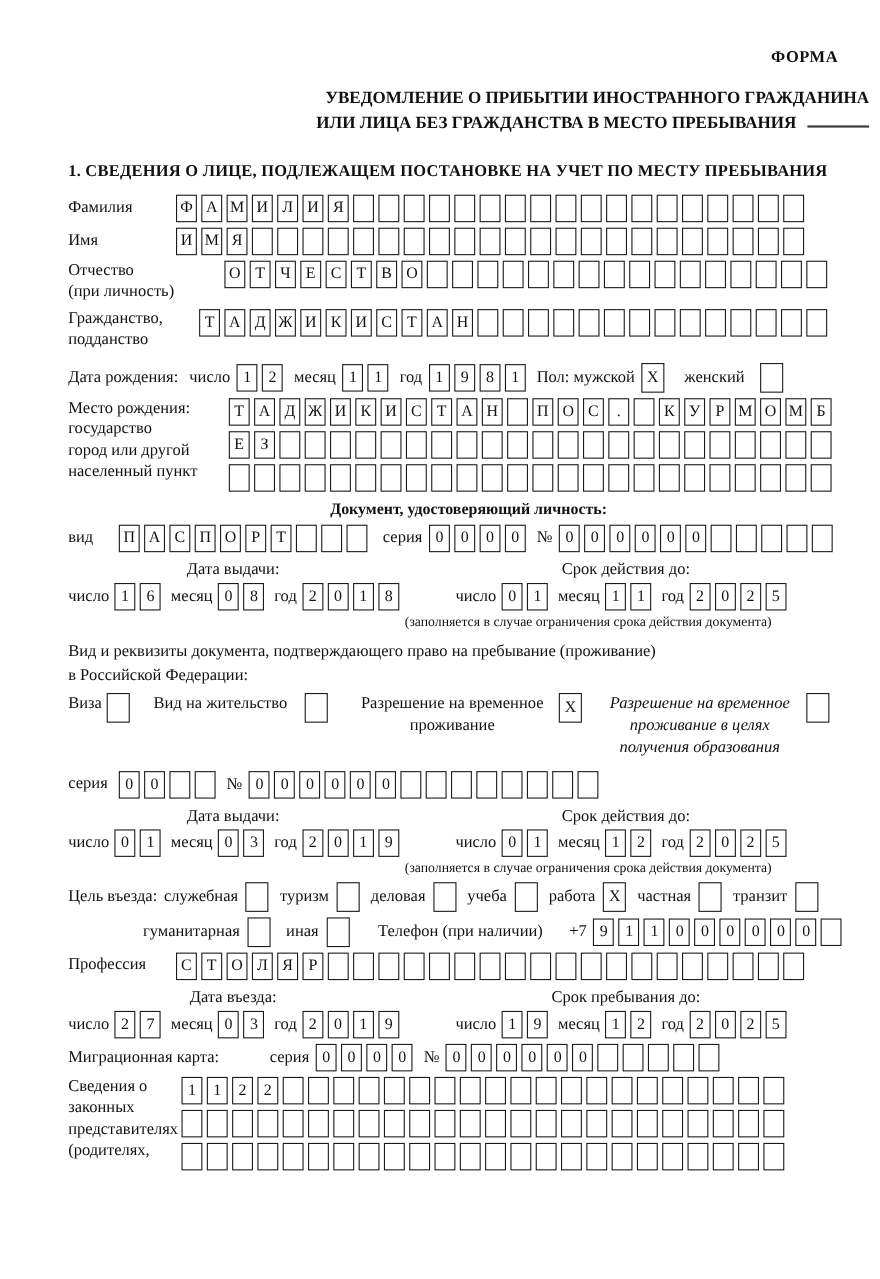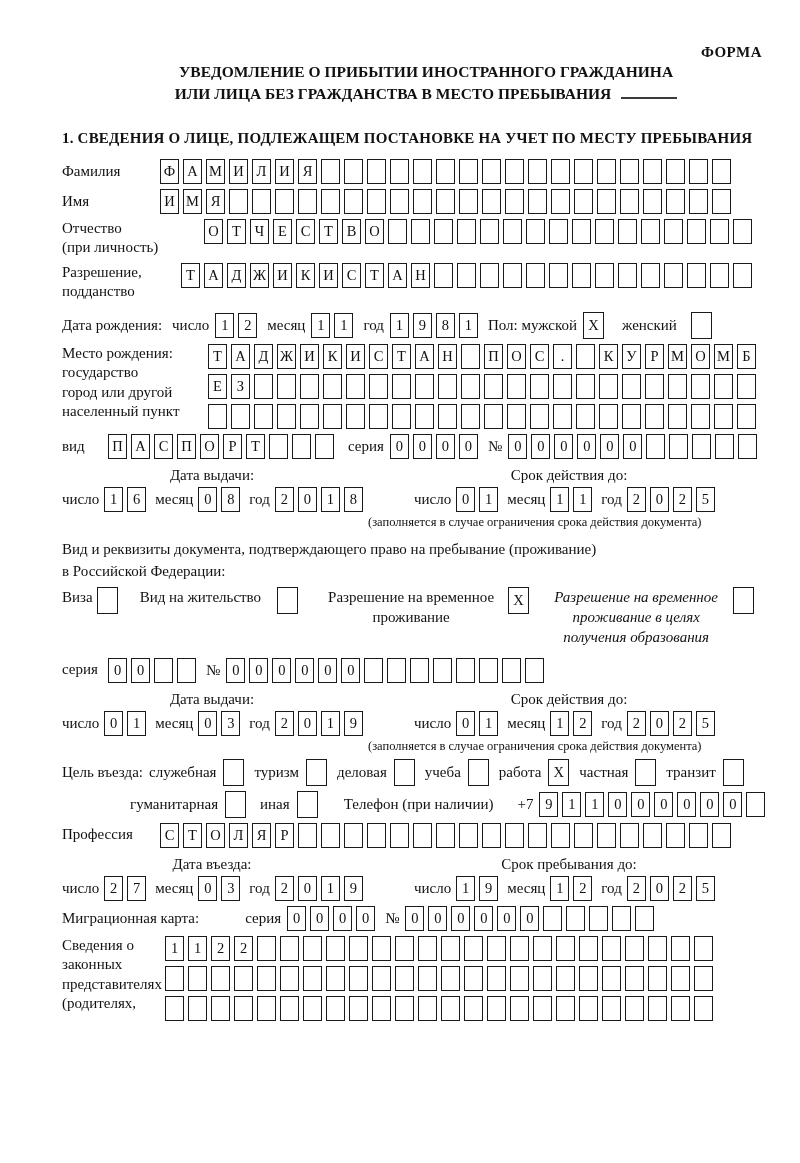--- a/index.html
+++ b/index.html
@@ -2,21 +2,21 @@
 <html><head>
 <meta charset="utf-8">
 <style>
   html,body{margin:0;padding:0;background:#ffffff;}
   body{width:800px;font-family:"Liberation Serif", serif;color:#111;}
   .page{width:800px;height:1163px;box-sizing:border-box;padding:28px 10px 10px 62px;overflow:hidden;background:#fff;}
   .small{font-size:13.5px;line-height:1.36;}
   .hdr-block{margin-left:auto;width:192px;text-align:left;}
   .hdr-ed{margin-top:5px;}
   .forma{text-align:right;padding-right:28px;font-weight:bold;font-size:15px;margin-top:16px;letter-spacing:.5px;}
-  .title{ text-align:center;font-weight:bold;font-size:15.5px;line-height:1.45;}
+  .title{ text-align:right;font-weight:bold;font-size:15.5px;line-height:1.45;margin-top:18px;}
   .blankline{display:inline-block;width:56px;border-bottom:2px solid #3a3a3a;height:12px;margin-left:10px;}
   .sec-head{font-weight:bold;font-size:15px;margin-top:24px;letter-spacing:.2px;}
   .row{display:flex;align-items:center;margin-top:5px;}
   .rowtop{display:flex;align-items:flex-start;margin-top:5px;}
   .lblcol{flex:none;font-size:15px;line-height:1.3;}
   .w98{width:98px;} .w142{width:142px;} .w119{width:119px;} .w146{width:146px;} .w46{width:46px;} .w103{width:103px;}
   .cells{display:inline-flex;flex:none;}
   .cell{display:inline-block;width:17px;height:23px;border:1.5px solid #1a1a1a;margin-right:4px;text-align:center;font-size:14.5px;line-height:23px;background:#fff;flex:none;}
   .cells .cell:last-child{margin-right:0;}
   .stack>.cells{display:flex;margin-top:5px;}
@@ -149,21 +149,21 @@
         <span class="cell"></span>
         <span class="cell"></span>
         <span class="cell"></span>
         <span class="cell"></span>
         <span class="cell"></span>
       </div>
   </div>
 
   <div class="rowtop">
     <div class="lblcol w119">
-      <div>Разрешение,</div>
+      <div>Гражданство,</div>
       <div>подданство</div>
     </div>
     <div class="cells">
         <span class="cell">Т</span>
         <span class="cell">А</span>
         <span class="cell">Д</span>
         <span class="cell">Ж</span>
         <span class="cell">И</span>
         <span class="cell">К</span>
         <span class="cell">И</span>
@@ -295,20 +295,21 @@
           <span class="cell"></span>
           <span class="cell"></span>
           <span class="cell"></span>
           <span class="cell"></span>
           <span class="cell"></span>
           <span class="cell"></span>
         </div>
     </div>
   </div>
 
+  <div class="dochead">Документ, удостоверяющий личность:</div>
 
   <div class="row">
     <div class="lblcol w46">вид</div>
     <div class="cells">
         <span class="cell">П</span>
         <span class="cell">А</span>
         <span class="cell">С</span>
         <span class="cell">П</span>
         <span class="cell">О</span>
         <span class="cell">Р</span>

